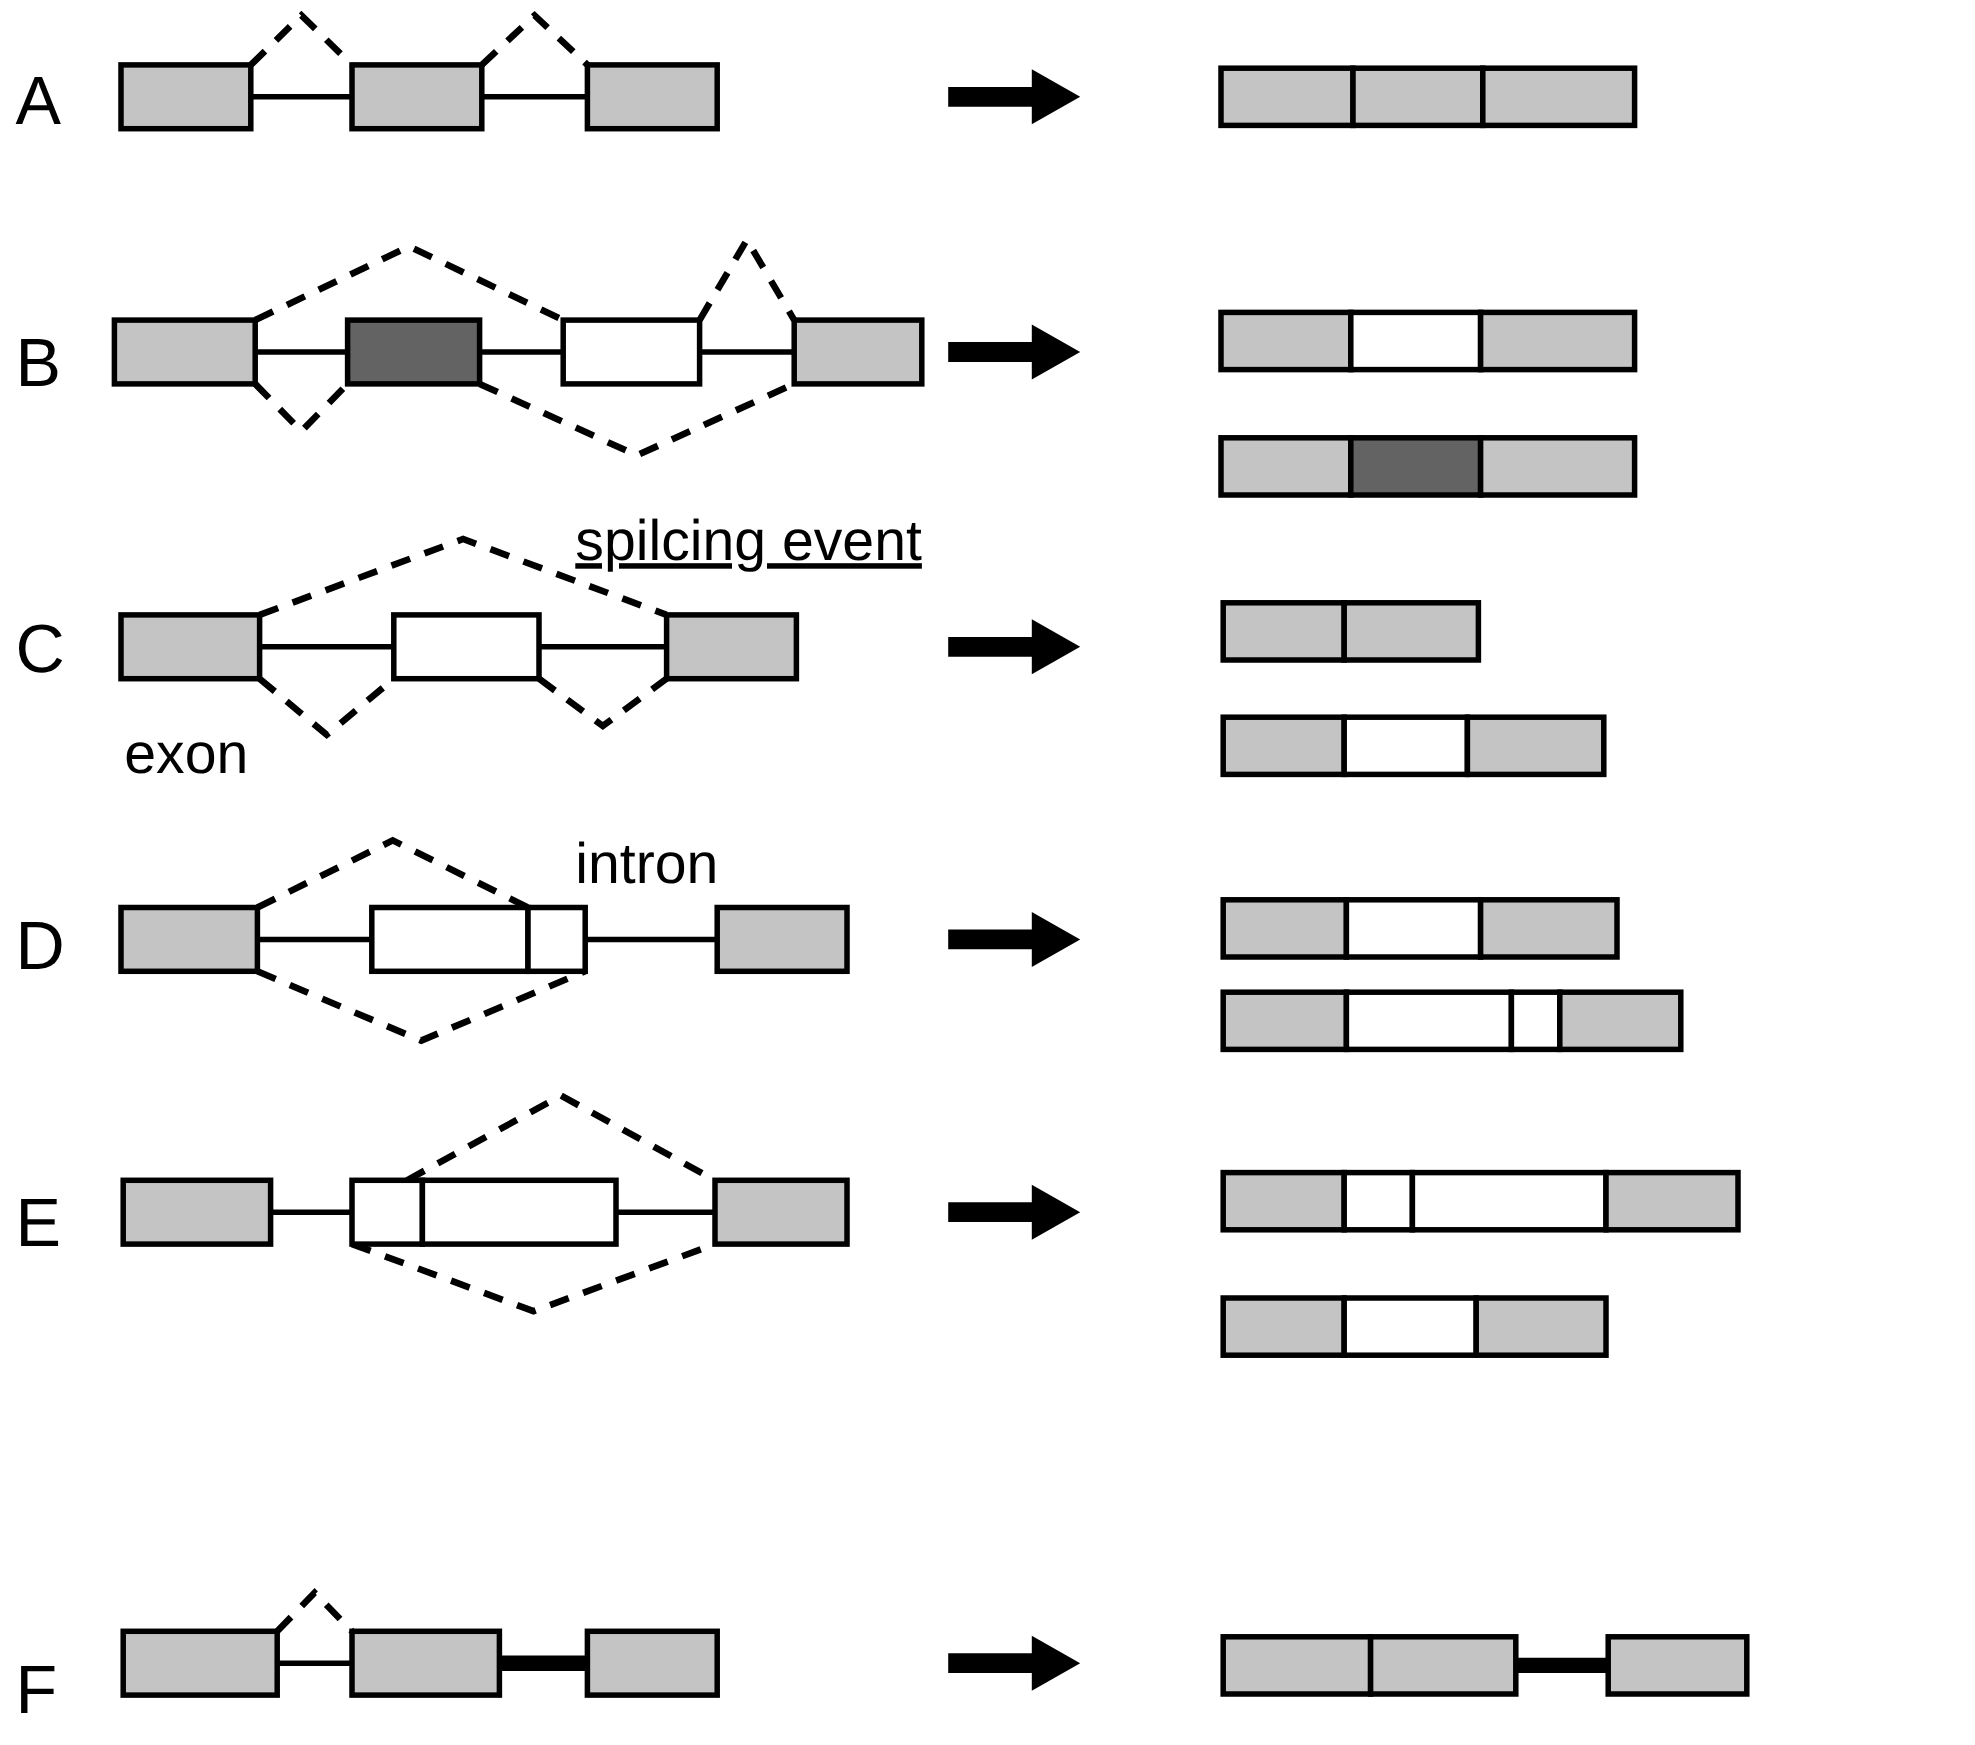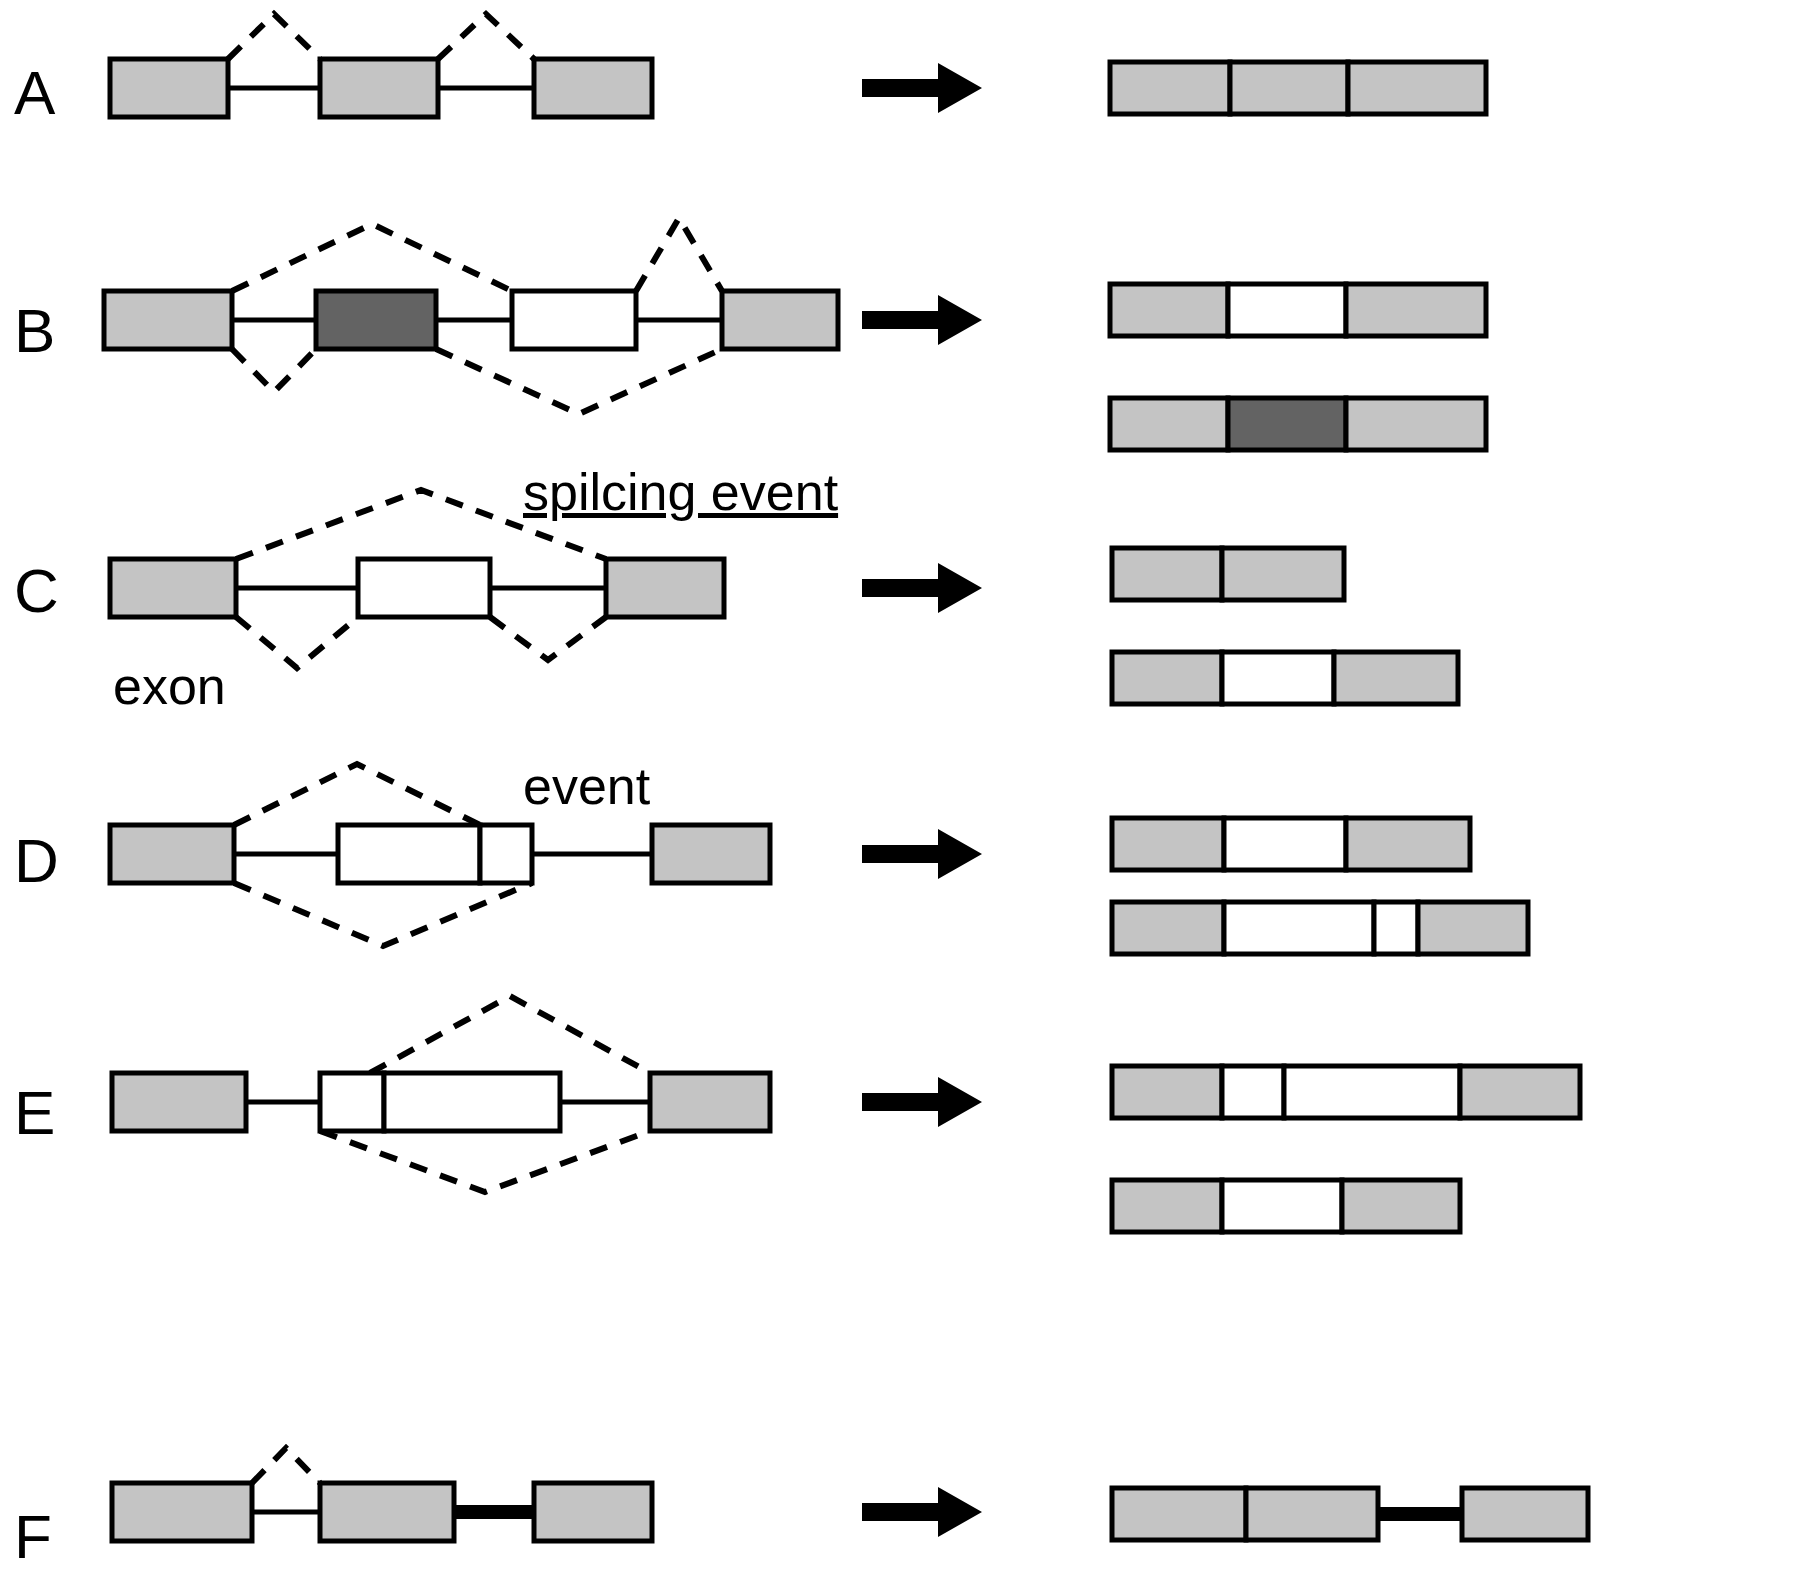--- a/index.html
+++ b/index.html
@@ -147,15 +147,15 @@
     </svg>
   <div id="text-layer">
       <div class="row-label" style="left: 14px; top: 62px;">A</div>
       <div class="row-label" style="left: 14px; top: 300px;">B</div>
       <div class="row-label" style="left: 14px; top: 560px;">C</div>
       <div class="row-label" style="left: 14px; top: 830px;">D</div>
       <div class="row-label" style="left: 14px; top: 1082px;">E</div>
       <div class="row-label" style="left: 14px; top: 1506px;">F</div>
       <div class="callout" style="left: 523px; top: 466px; text-decoration: underline;">spilcing event</div>
       <div class="callout" style="left: 113px; top: 660px; text-align: right;">exon</div>
-      <div class="callout" style="left: 523px; top: 760px;">event</div>
+      <div class="callout" style="left: 523px; top: 760px;">intron</div>
     </div>
 </div>
 
 </body></html>

